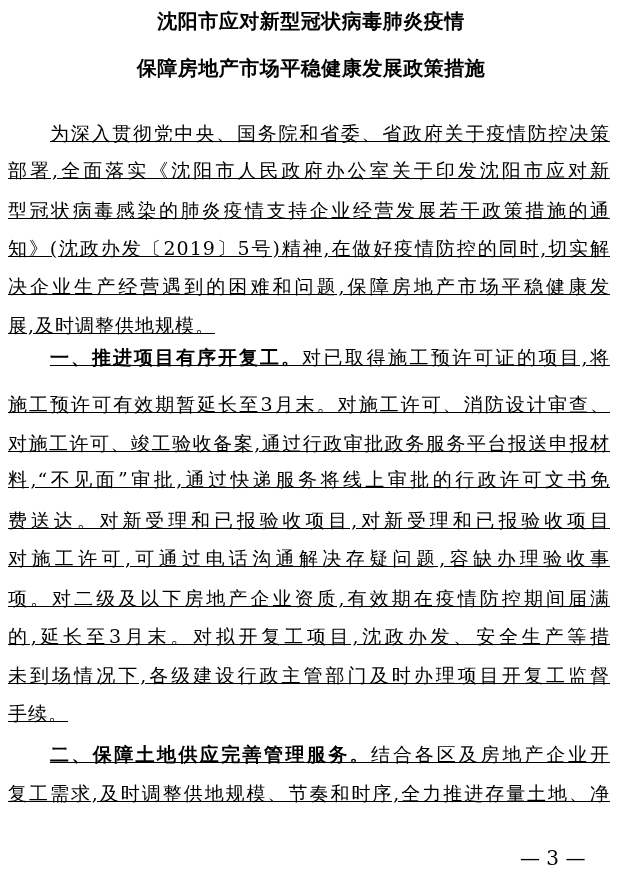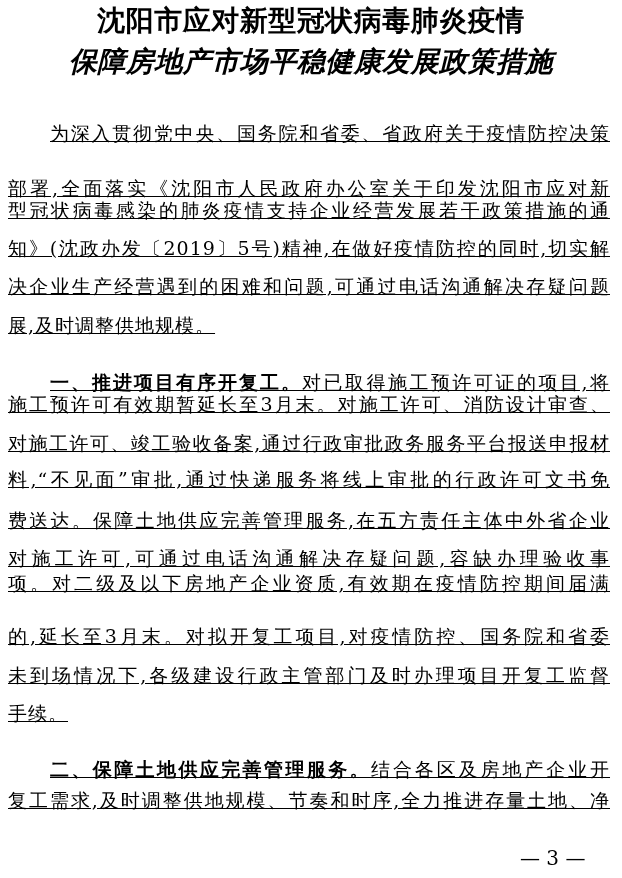--- a/index.html
+++ b/index.html
@@ -1,19 +1,19 @@
 <!DOCTYPE html>
 <html><head>
 <meta charset="utf-8">
 <style>
   html, body { margin: 0; padding: 0; background: #ffffff; }
   body { width: 622px; height: 878px; position: relative; overflow: hidden; color: #000; }
   .title-line {
     position: absolute; left: 0; width: 622px; text-align: center;
-    font-family: "DejaVu Serif", serif; font-weight: bold; font-size: 28px;
+    font-family: "DejaVu Serif", serif; font-weight: bold; font-size: 20px;
     line-height: 32px; letter-spacing: 0.5px;
   }
   .body-line {
     position: absolute; left: 8px; width: 602px;
     font-family: "DejaVu Serif", serif; font-size: 19px; line-height: 28px;
     text-align: justify; text-align-last: justify; white-space: nowrap;
     letter-spacing: 1px;
     text-decoration: underline;
   }
   .body-line.last { text-align-last: left; }
@@ -22,43 +22,43 @@
   .page-number {
     position: absolute; left: 520px; top: 846px; font-family: "DejaVu Serif", serif;
     font-size: 20px; line-height: 24px; white-space: nowrap;
   }
 </style>
 </head>
 <body>
 
 <div>
   <div class="title-line" style="top:5px;">沈阳市应对新型冠状病毒肺炎疫情</div>
-  <div class="title-line" style="top:46px;font-style:italic;">保障房地产市场平稳健康发展政策措施</div>
+  <div class="title-line" style="top:52px;">保障房地产市场平稳健康发展政策措施</div>
 
   <div>
     <div class="body-line indent" style="top:119px;">为深入贯彻党中央、国务院和省委、省政府关于疫情防控决策</div>
-    <div class="body-line" style="top:174px;">部署,全面落实《沈阳市人民政府办公室关于印发沈阳市应对新</div>
+    <div class="body-line" style="top:156px;">部署,全面落实《沈阳市人民政府办公室关于印发沈阳市应对新</div>
     <div class="body-line" style="top:196px;">型冠状病毒感染的肺炎疫情支持企业经营发展若干政策措施的通</div>
     <div class="body-line" style="top:234px;">知》(沈政办发〔2019〕5号)精神,在做好疫情防控的同时,切实解</div>
-    <div class="body-line" style="top:272px;">决企业生产经营遇到的困难和问题,可通过电话沟通解决存疑问题</div>
+    <div class="body-line" style="top:272px;">决企业生产经营遇到的困难和问题,保障房地产市场平稳健康发</div>
     <div class="body-line last" style="top:311px;">展,及时调整供地规模。</div>
   </div>
 
   <div>
-    <div class="body-line indent" style="top:368px;"><span class="heading-bold">一、推进项目有序开复工。</span><span>对已取得施工预许可证的项目,将</span></div>
+    <div class="body-line indent" style="top:343px;"><span class="heading-bold">一、推进项目有序开复工。</span><span>对已取得施工预许可证的项目,将</span></div>
     <div class="body-line" style="top:390px;">施工预许可有效期暂延长至3月末。对施工许可、消防设计审查、</div>
     <div class="body-line" style="top:429px;">对施工许可、竣工验收备案,通过行政审批政务服务平台报送申报材</div>
     <div class="body-line" style="top:465px;">料,“不见面”审批,通过快递服务将线上审批的行政许可文书免</div>
-    <div class="body-line" style="top:506px;">费送达。保障土地供应完善管理服务,在五方责任主体中外省企业</div>
+    <div class="body-line" style="top:506px;">费送达。对新受理和已报验收项目,对新受理和已报验收项目</div>
     <div class="body-line" style="top:544px;">对施工许可,可通过电话沟通解决存疑问题,容缺办理验收事</div>
-    <div class="body-line" style="top:569px;">项。对二级及以下房地产企业资质,有效期在疫情防控期间届满</div>
-    <div class="body-line" style="top:622px;">的,延长至3月末。对拟开复工项目,对疫情防控、国务院和省委</div>
+    <div class="body-line" style="top:584px;">项。对二级及以下房地产企业资质,有效期在疫情防控期间届满</div>
+    <div class="body-line" style="top:622px;">的,延长至3月末。对拟开复工项目,沈政办发、安全生产等措</div>
     <div class="body-line" style="top:661px;">未到场情况下,各级建设行政主管部门及时办理项目开复工监督</div>
     <div class="body-line last" style="top:699px;">手续。</div>
   </div>
 
   <div>
-    <div class="body-line indent" style="top:740px;margin-top:15px;"><span class="heading-bold">二、保障土地供应完善管理服务。</span><span>结合各区及房地产企业开</span></div>
-    <div class="body-line" style="top:779px;margin-top:7px;">复工需求,及时调整供地规模、节奏和时序,全力推进存量土地、净</div>
+    <div class="body-line indent" style="top:740px;"><span class="heading-bold">二、保障土地供应完善管理服务。</span><span>结合各区及房地产企业开</span></div>
+    <div class="body-line" style="top:779px;">复工需求,及时调整供地规模、节奏和时序,全力推进存量土地、净</div>
   </div>
 
   <div class="page-number">— 3 —</div>
 </div>
 
 </body></html>

